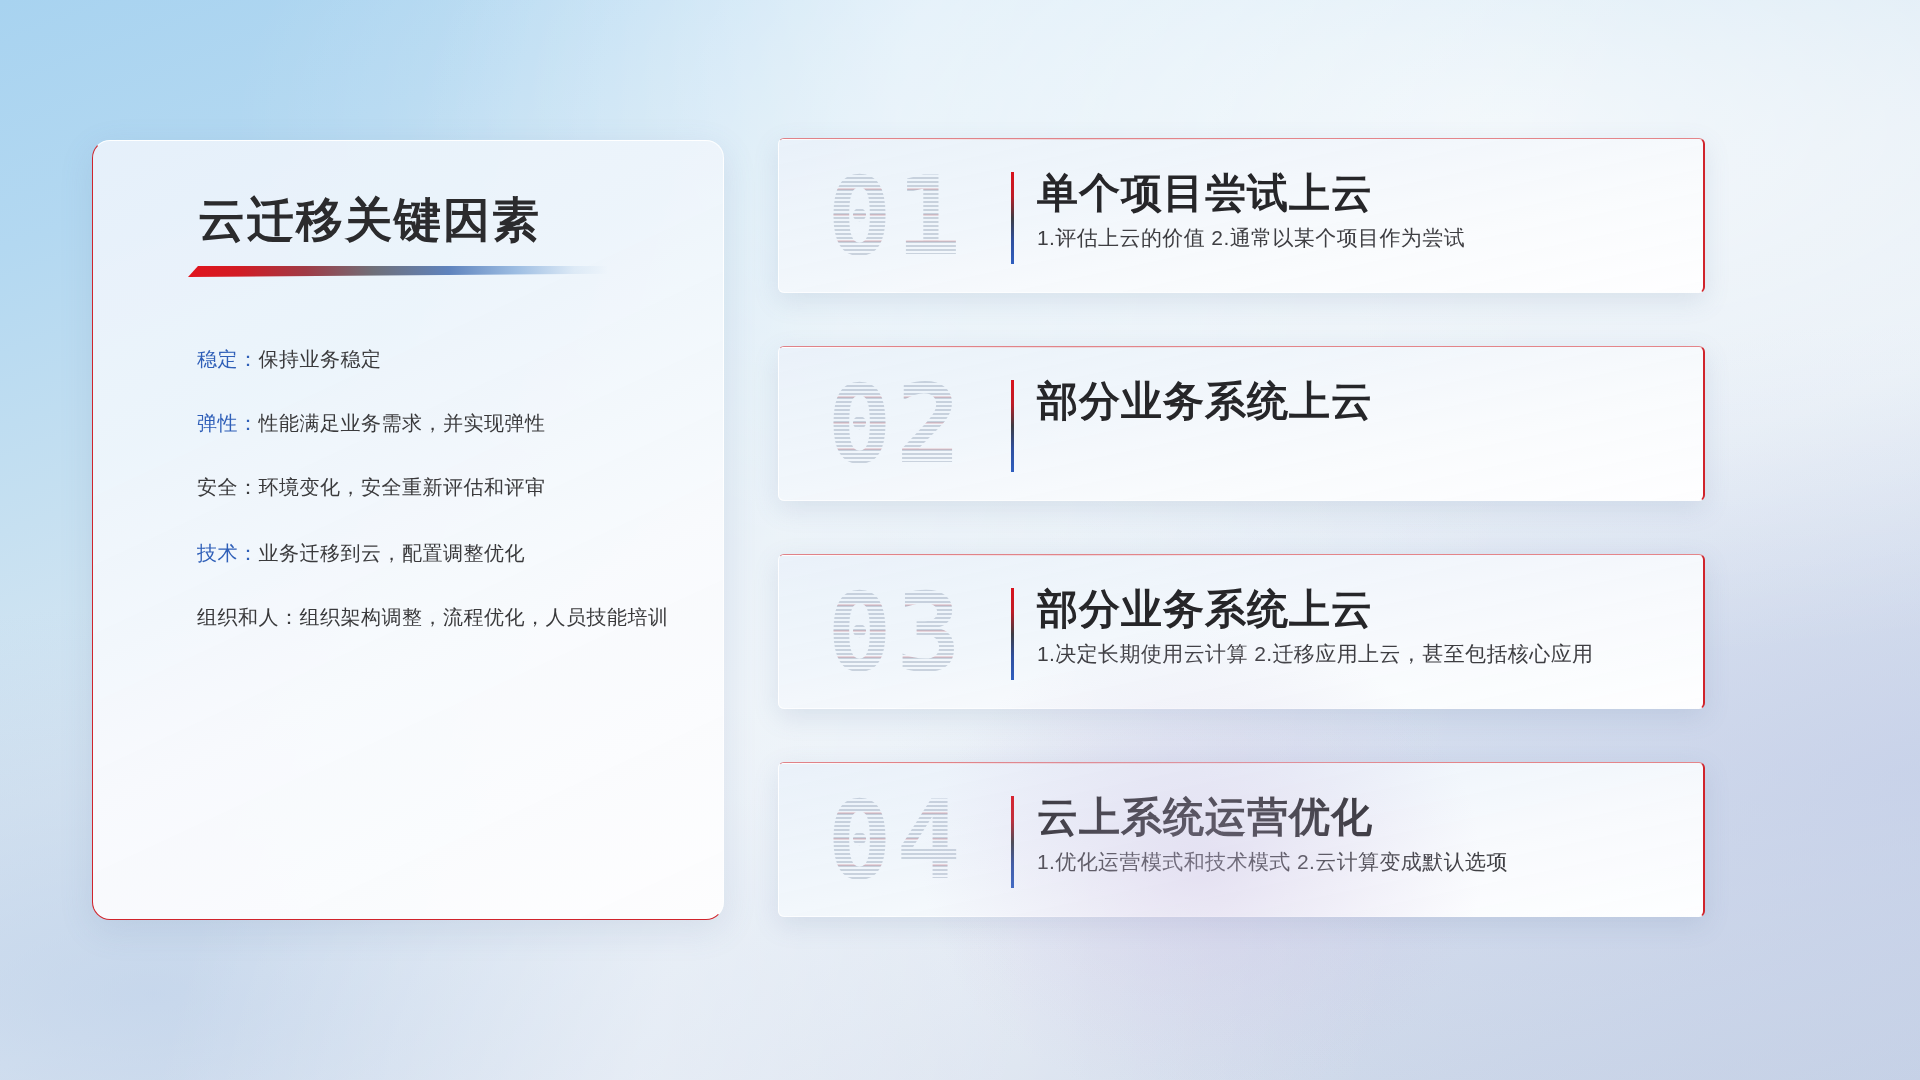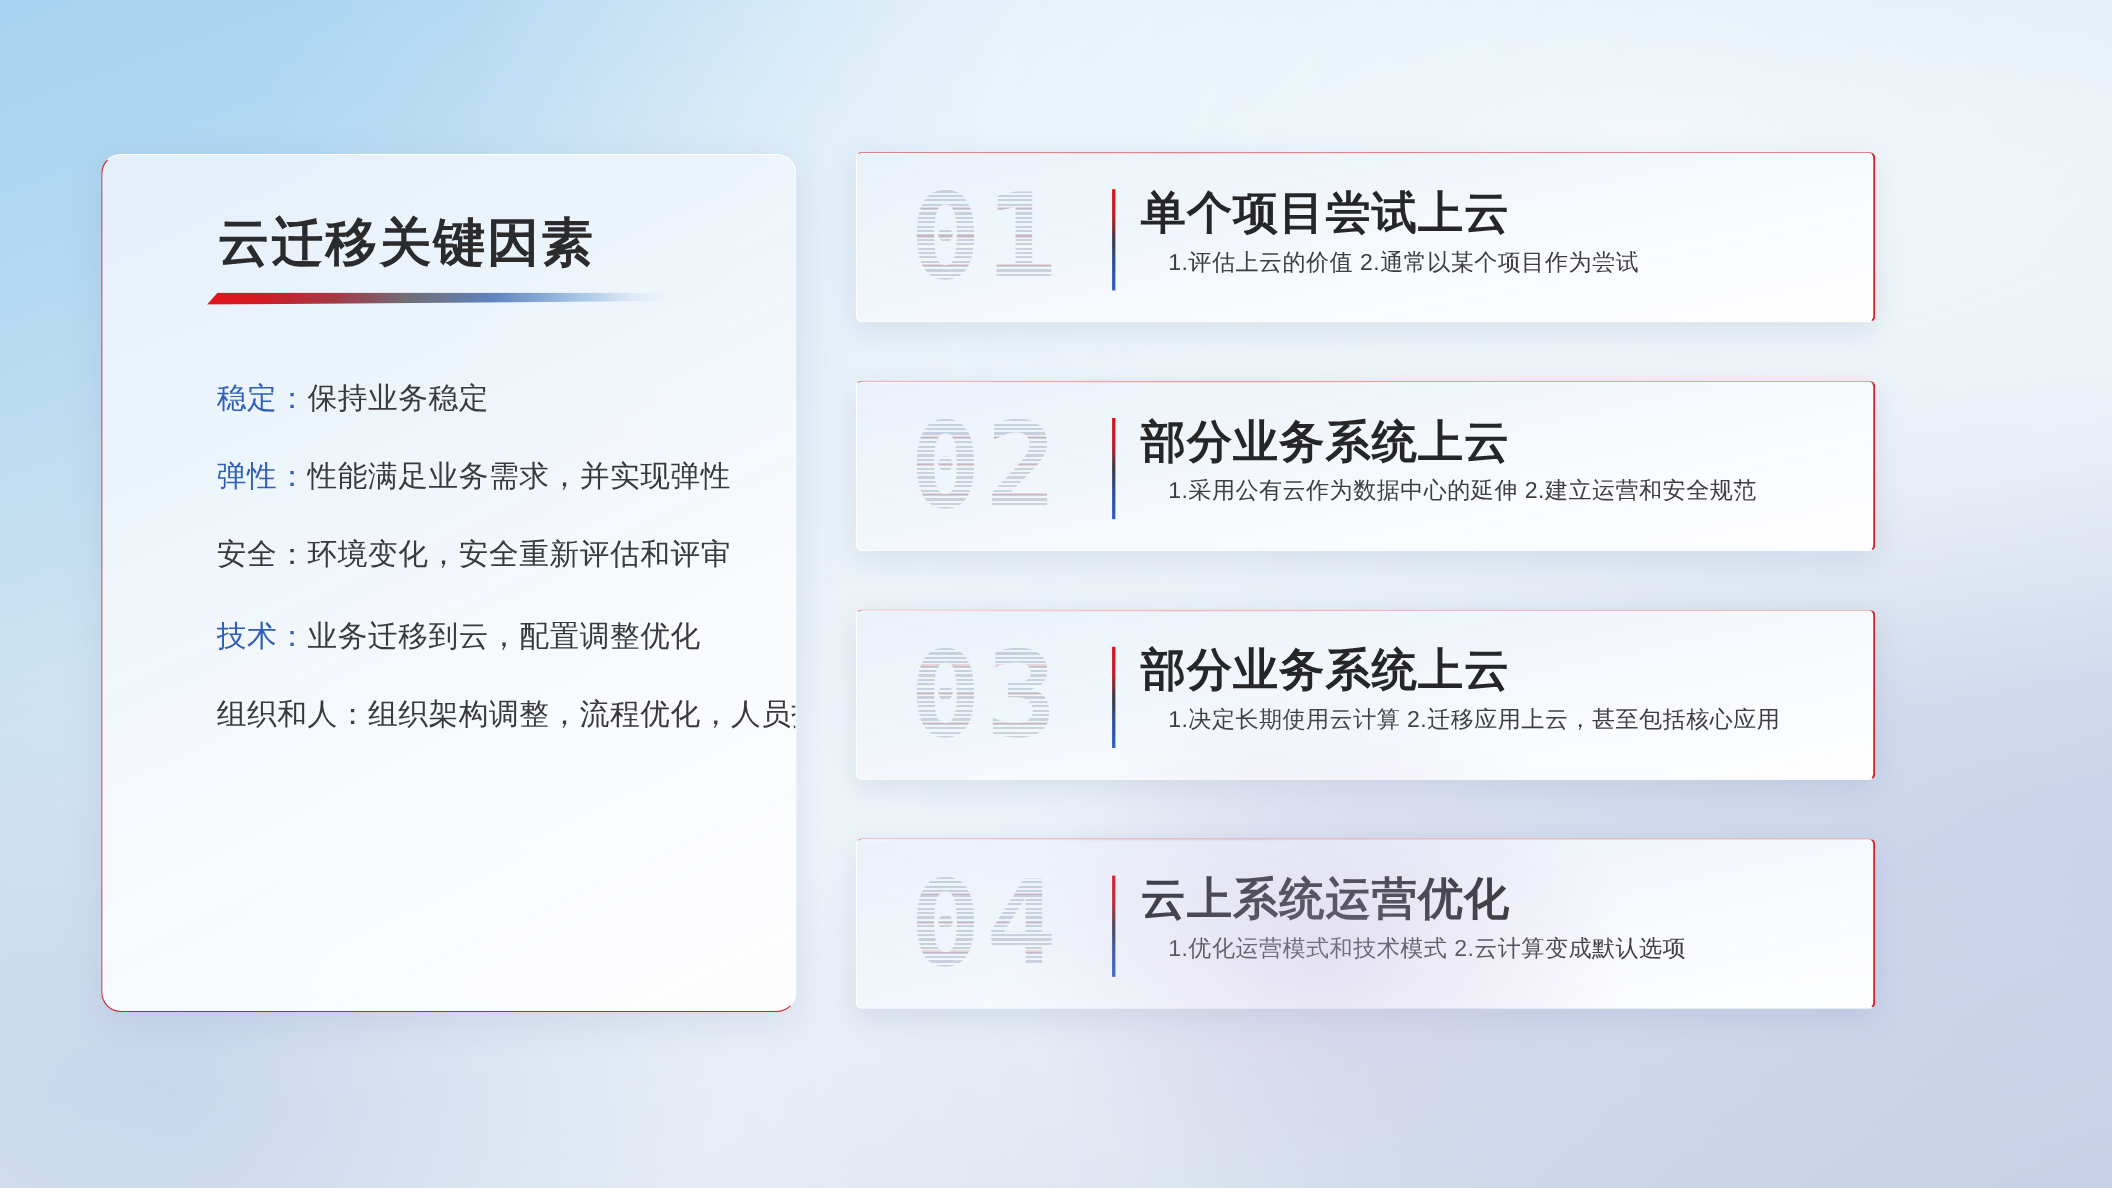--- a/index.html
+++ b/index.html
@@ -88,21 +88,21 @@
         rgba(190,213,236,0) 100%);
     clip-path:polygon(10px 0, 100% 0, 100% 70%, 0 100%);
   }
 
   #factor-list {
     position:absolute;
     left:104px; top:208px;
     right:40px;
   }
   .factor-row {
-    font-size:27px;
+    font-size:20px;
     line-height:1.0;
     margin-bottom:44px;
     color:#3a3a3c;
     letter-spacing:0.5px;
     white-space:nowrap;
   }
   .f-label { color:#2f5fb8; }
   .f-label.plain { color:#3a3a3c;font-family:Liberation Mono, monospace; }
   .f-text  { color:#3a3a3c; }
 
@@ -187,21 +187,20 @@
     color:#262629;
     white-space:nowrap;
   }
   .stage-sub {
     position:absolute;
     left:258px; top:85px;
     font-size:21px;
     letter-spacing:0.4px;
     color:#3e3e42;
     white-space:nowrap;
-    margin-left:25px;
   }
 </style>
 </head>
 <body>
 
 <div id="slide">
 
   <section id="left-card">
 
     <h1 id="panel-title">云迁移关键因素</h1>
@@ -225,21 +224,20 @@
         <div class="accent-bar"></div>
         <h2 class="stage-title">单个项目尝试上云</h2>
         <p class="stage-sub">1.评估上云的价值   2.通常以某个项目作为尝试</p>
       </article>
       <article class="stage-card">
         <div class="top-fade"></div>
         <div class="wm">02</div>
         <div class="wm-tint">02</div>
         <div class="accent-bar"></div>
         <h2 class="stage-title">部分业务系统上云</h2>
-        <p class="stage-sub">1.采用公有云作为数据中心的延伸   2.建立运营和安全规范</p>
       </article>
       <article class="stage-card">
         <div class="top-fade"></div>
         <div class="wm">03</div>
         <div class="wm-tint">03</div>
         <div class="accent-bar"></div>
         <h2 class="stage-title">部分业务系统上云</h2>
         <p class="stage-sub">1.决定长期使用云计算   2.迁移应用上云，甚至包括核心应用</p>
       </article>
       <article class="stage-card">

